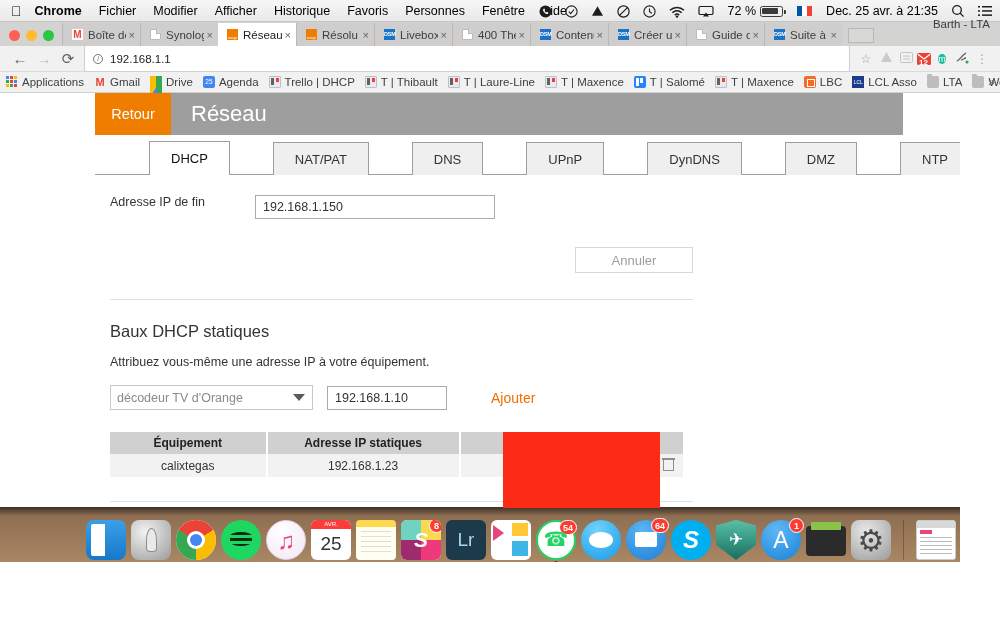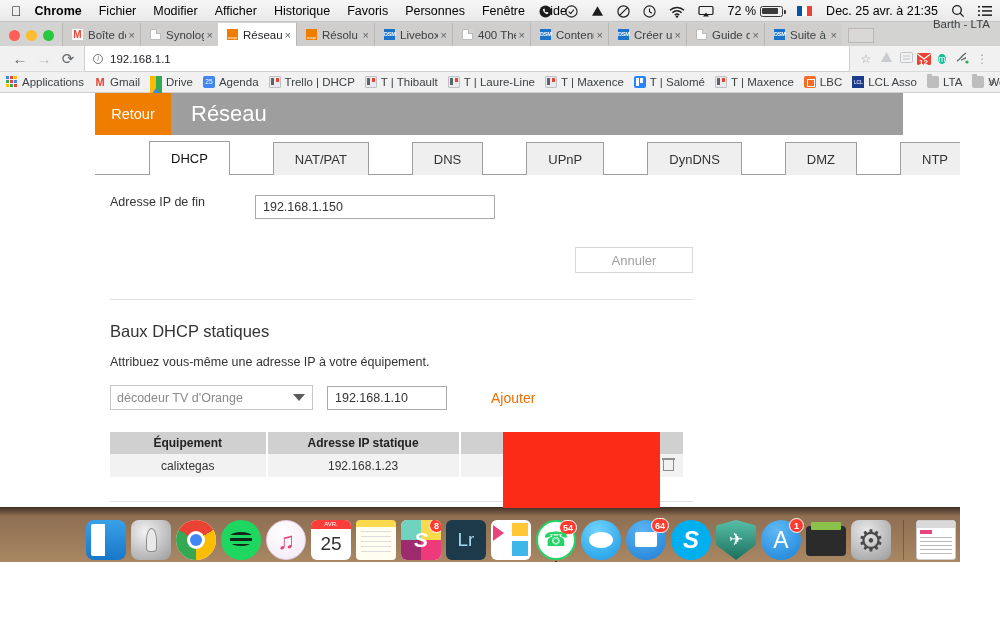--- a/index.html
+++ b/index.html
@@ -580,21 +580,21 @@
       </div>
       <div class="inp" style="width:120px">192.168.1.10</div>
       <div class="link-add">Ajouter</div>
     </div>
 
     <div class="table">
       <table>
         <thead>
           <tr>
             <th class="col-e">Équipement</th>
-            <th class="col-ip">Adresse IP statique</th>
+            <th class="col-ip">Adresse IP statiques</th>
             <th class="col-mac"></th>
             <th class="col-del"></th>
           </tr>
         </thead>
         <tbody>
           <tr>
             <td>calixtegas</td>
             <td>192.168.1.23</td>
             <td></td>
             <td><span class="trash"></span></td>

